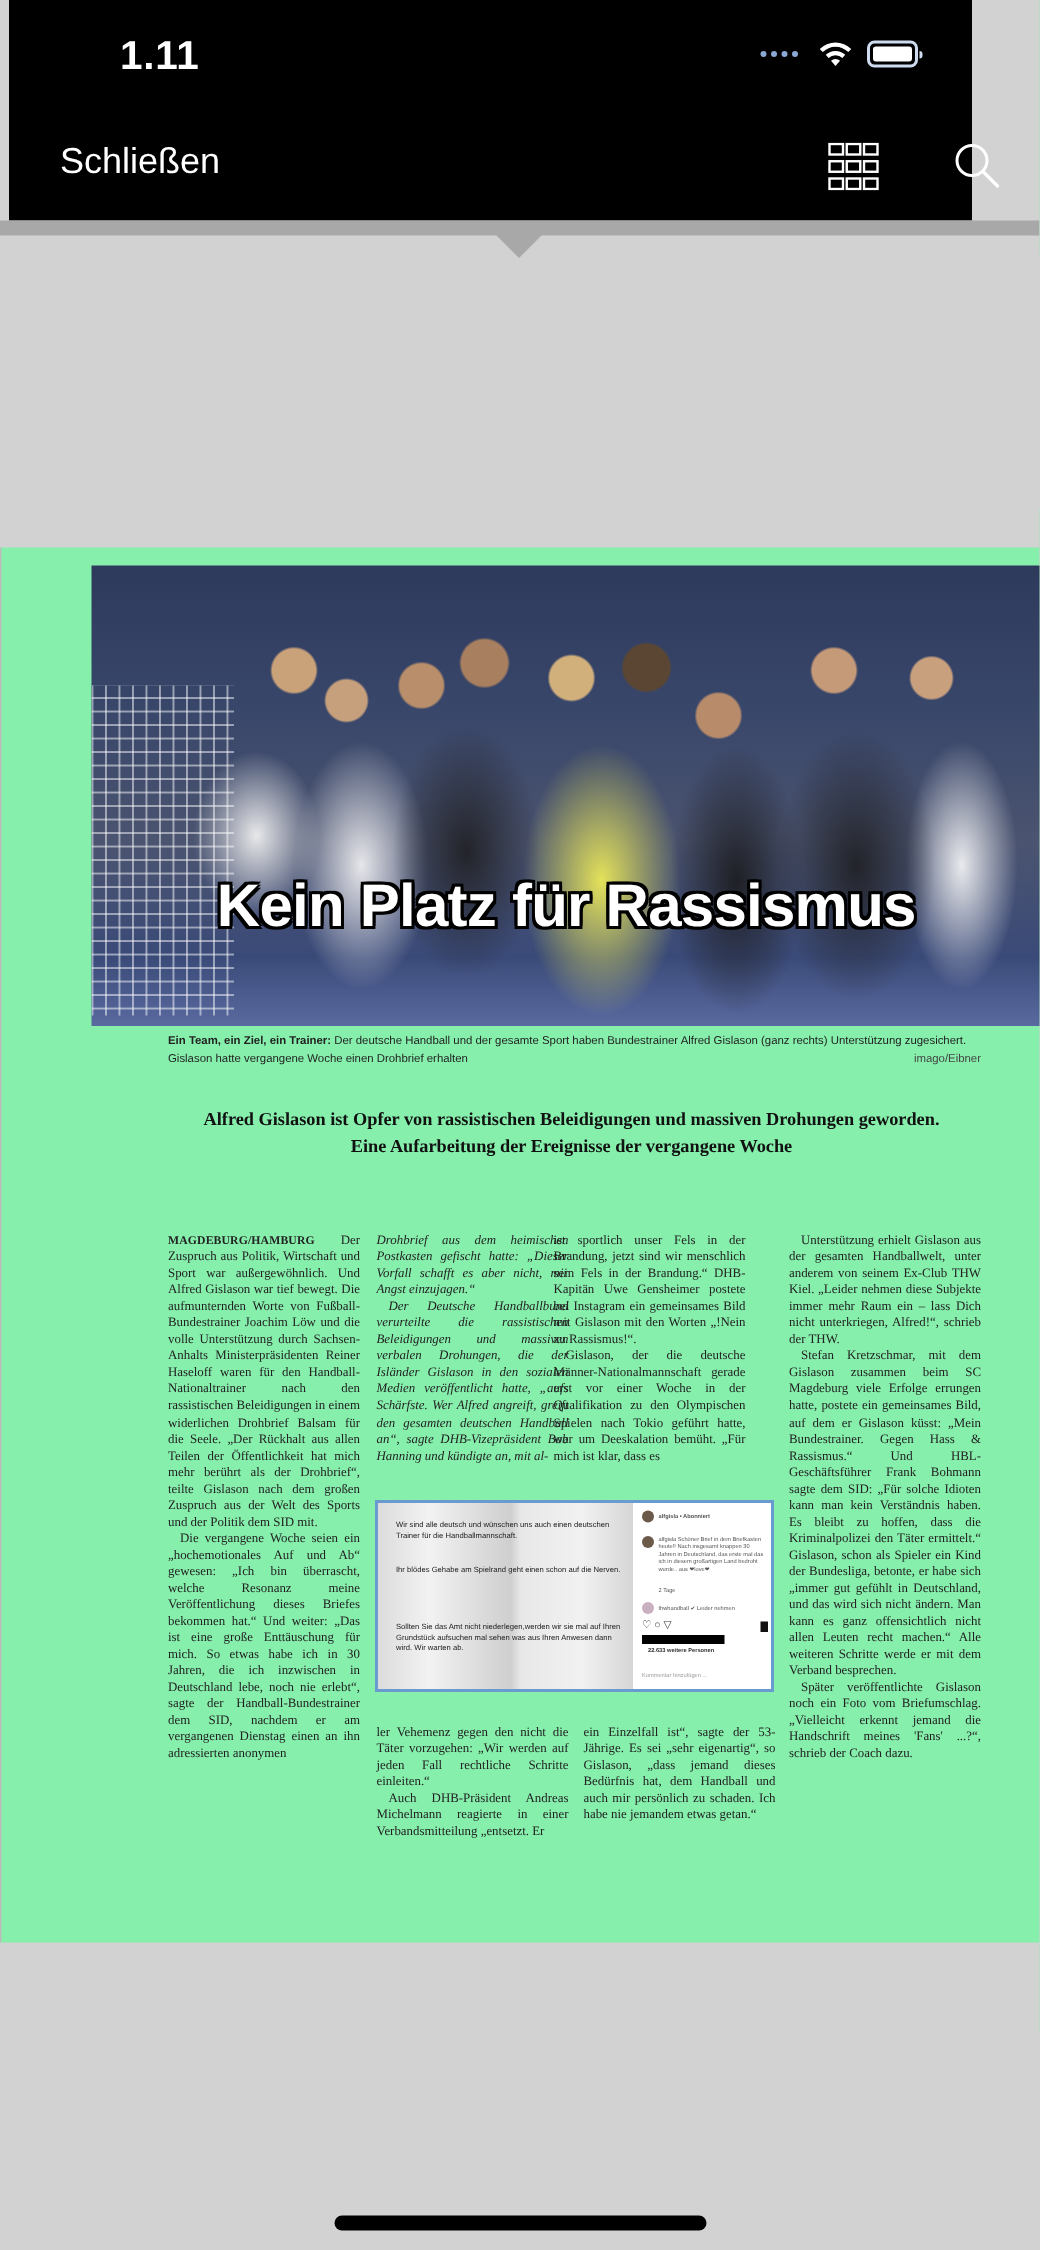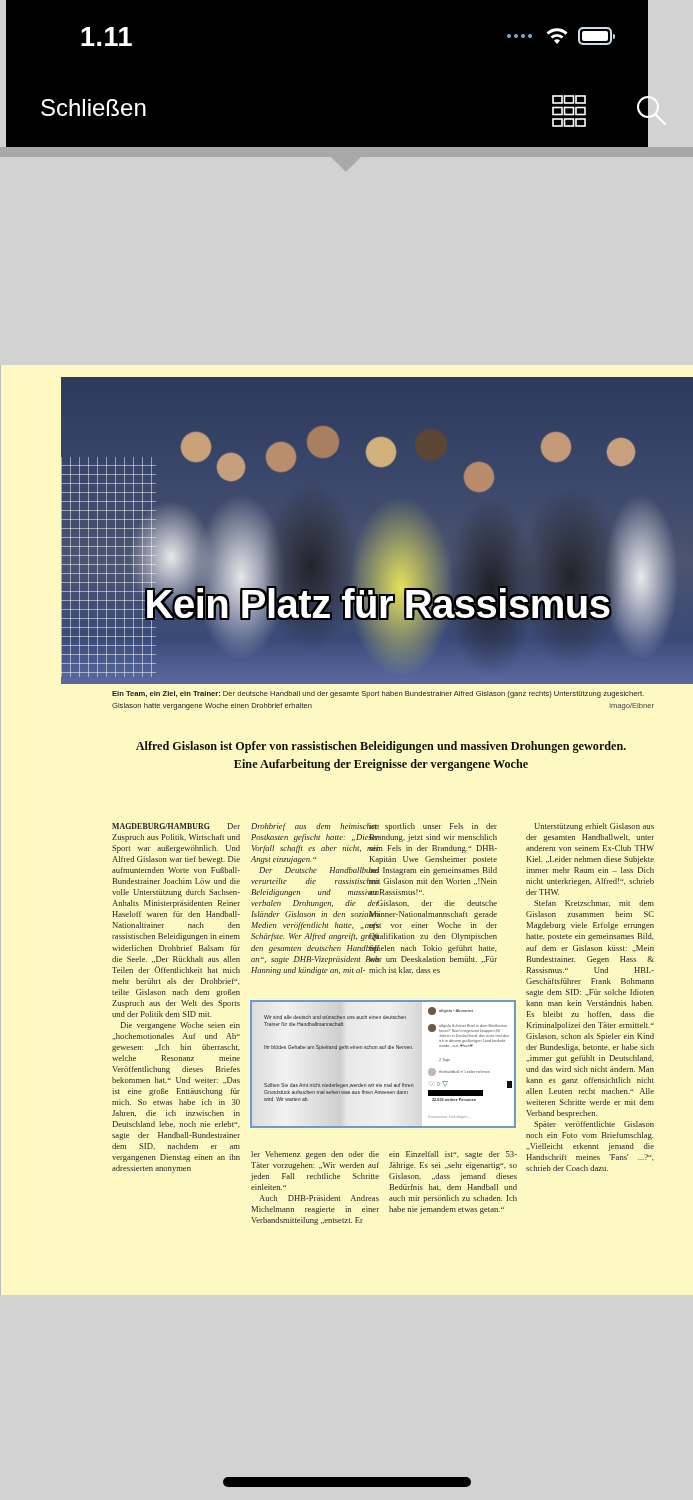--- a/index.html
+++ b/index.html
@@ -15,21 +15,21 @@
   .battery .fill { width: 100%; height: 100%; background: #fff; border-radius: 2px; }
   .battery::after { content: ""; position: absolute; right: -5px; top: 5px; width: 2px; height: 5px; background: #cfdcf0; border-radius: 0 2px 2px 0; }
 
   .close-btn { position: absolute; left: 34px; top: 94px; font-size: 24px; color: #fff; cursor: pointer; }
   .grid-btn { position: absolute; left: 546px; top: 95px; width: 34px; width: 34px; height: 32px; cursor: pointer; }
   .search-btn { position: absolute; left: 629px; top: 94px; width: 32px; height: 32px; cursor: pointer; }
 
   .subbar { position: absolute; left: 0; top: 147px; width: 693px; height: 10px; background: #a8a8a8; }
   .pointer { position: absolute; left: 329px; top: 155px; width: 0; height: 0; border-left: 17px solid transparent; border-right: 17px solid transparent; border-top: 17px solid #a8a8a8; }
 
-  .page { position: absolute; left: 0; top: 365px; width: 693px; height: 930px; background: #fef9c3; border-left: 1px solid #bbb; }
+  .page { position: absolute; left: 0; top: 365px; width: 693px; height: 930px; background: #86efac; border-left: 1px solid #bbb; }
 
   .photo { position: absolute; left: 60px; top: 12px; width: 633px; height: 307px; overflow: hidden;
     background:
       radial-gradient(ellipse 60px 80px at 110px 180px, #e8e8ea 0%, rgba(232,232,234,0) 70%),
       radial-gradient(ellipse 70px 120px at 250px 190px, #23242a 0%, rgba(35,36,42,0) 70%),
       radial-gradient(ellipse 70px 120px at 340px 210px, #e4e25a 0%, rgba(228,226,90,0) 75%),
       radial-gradient(ellipse 60px 120px at 430px 210px, #1f2025 0%, rgba(31,32,37,0) 75%),
       radial-gradient(ellipse 70px 120px at 510px 200px, #23242a 0%, rgba(35,36,42,0) 75%),
       radial-gradient(ellipse 50px 110px at 580px 200px, #e9eaee 0%, rgba(233,234,238,0) 75%),
       radial-gradient(ellipse 60px 110px at 180px 200px, #e6e6ea 0%, rgba(230,230,234,0) 75%),
@@ -183,21 +183,21 @@
       <div style="position:absolute;left:15px;top:68px">thwhandball ✔ Leider nehmen</div>
       <div class="icons">♡ ○ ▽</div>
       <div class="bm"></div>
       <div class="redact"></div>
       <div class="cnt">22.633 weitere Personen</div>
       <div style="position:absolute;left:4px;top:113px;color:#999">Kommentar hinzufügen ...</div>
     </div>
   </div>
 
   <div class="col c2b">
-    <p>ler Vehemenz gegen den oder die Täter vorzugehen: „Wir werden auf jeden Fall rechtliche Schritte einleiten.“</p>
+    <p>ler Vehemenz gegen den nicht die Täter vorzugehen: „Wir werden auf jeden Fall rechtliche Schritte einleiten.“</p>
     <p>Auch DHB-Präsident Andreas Michelmann reagierte in einer Verbandsmitteilung „entsetzt. Er</p>
   </div>
 
   <div class="col c3b">
     <p>ein Einzelfall ist“, sagte der 53-Jährige. Es sei „sehr eigenartig“, so Gislason, „dass jemand dieses Bedürfnis hat, dem Handball und auch mir persönlich zu schaden. Ich habe nie jemandem etwas getan.“</p>
   </div>
 </div>
 
 <div class="home-indicator"></div>
 

